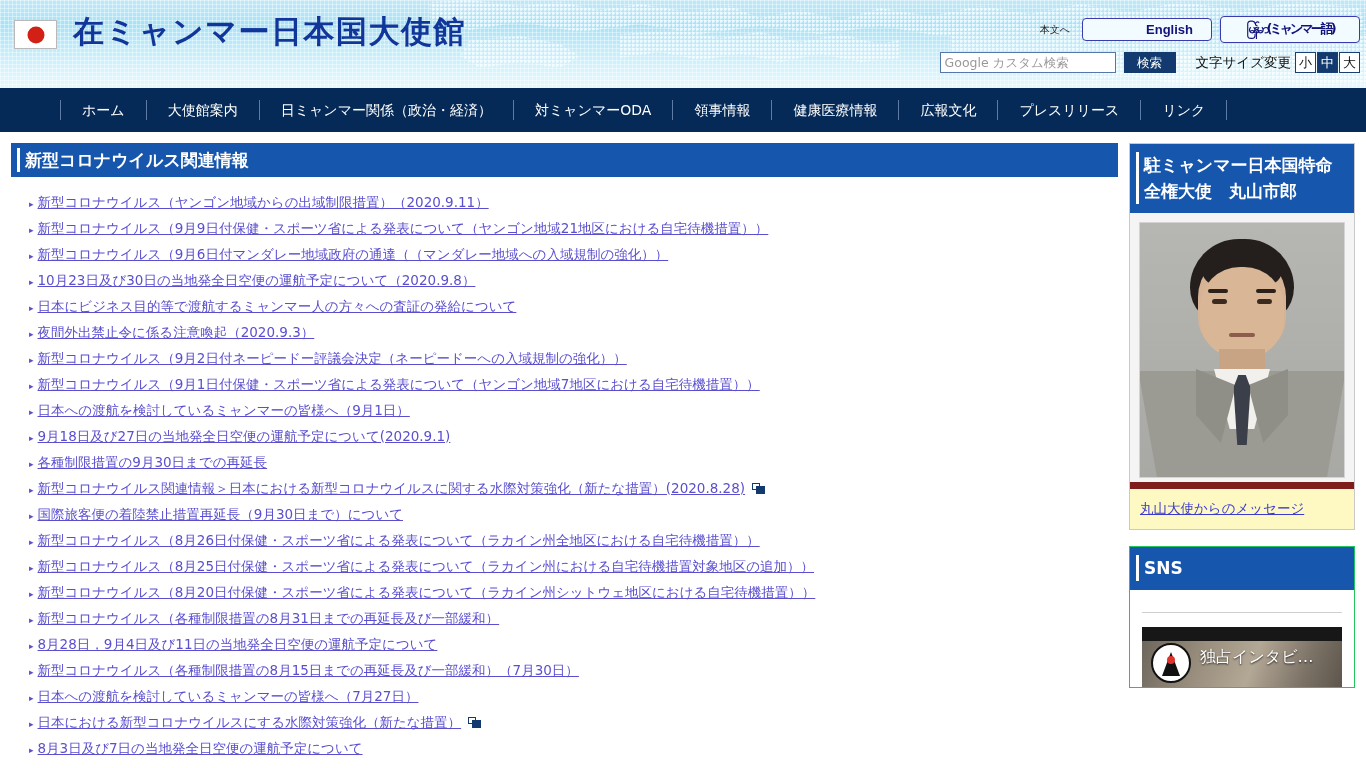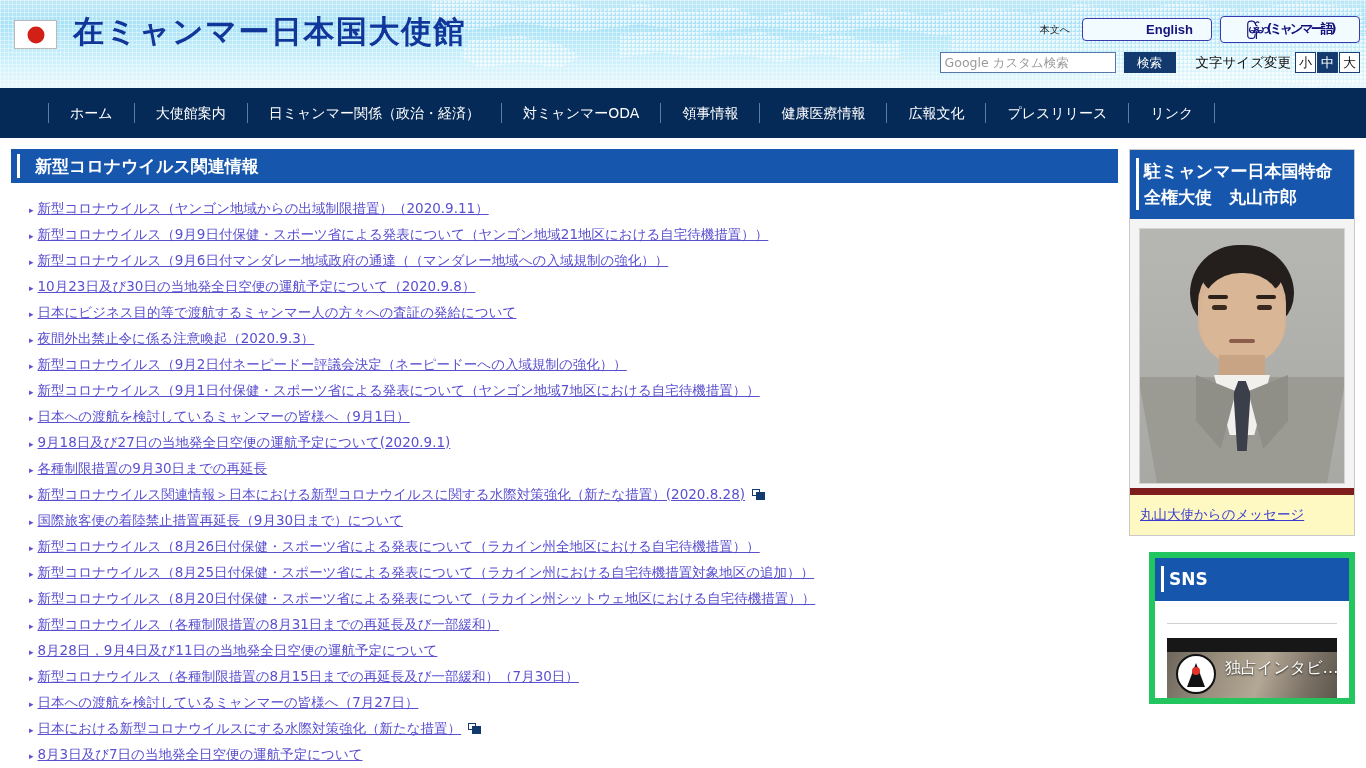--- a/index.html
+++ b/index.html
@@ -112,24 +112,24 @@
     border: 1px solid #1a3f73;
     background: #fff; color: #111;
     font-size: 13px; text-align: center; line-height: 19px;
     margin-left: 1px;
     font-family: "DejaVu Sans", sans-serif;
   }
   .fs-btn.active { background: #123a6e; color: #fff; }
 
   
   .nav {
-    width: 1366px; height: 50px;
+    width: 1366px; height: 44px;
     background: #062a57;
     display: flex; align-items: center;
-    padding-left: 48px;
+    padding-left: 60px;
   }
   .nav-item {
     color: #ffffff;
     font-size: 14px;
     padding: 0 21px;
     line-height: 20px;
     border-left: 1px solid #5e7ba3;
     white-space: nowrap;
     font-family: "DejaVu Sans", sans-serif;
   }
@@ -149,21 +149,21 @@
   .side {
     width: 237px;
     padding-left: 11px;
   }
 
   .section-title {
     background: #1656ad;
     color: #fff;
     font-size: 17px; font-weight: bold;
     height: 34px; line-height: 34px;
-    padding-left: 24px;
+    padding-left: 14px;
     position: relative;
     font-family: "DejaVu Sans", sans-serif;
   }
   .section-title::before {
     content: "";
     position: absolute; left: 6px; top: 5px;
     width: 3px; height: 24px; background: #ffffff;
   }
 
   .link-list { margin: 12px 0 0 0; padding: 0; list-style: none; }
@@ -255,21 +255,21 @@
     background: #fef9c3;
     margin-top: 4px;
   }
   .side-link-row a {
     color: #3b3bd0;
     font-size: 13.5px;
     text-decoration: underline;
     font-family: "DejaVu Sans", sans-serif;
   }
 
-  .sns-card { border: 6px solid #22c55e; background: #fff; margin-left: 20px; }
+  .sns-card { border: 1px solid #22c55e; background: #fff; }
   .sns-body { padding: 14px 12px 0 12px; background: #fff; }
   .sns-divider { border-top: 1px solid #cfcfcf; margin: 8px 0 14px 0; }
   .sns-thumb {
     width: 100%; height: 60px;
     background: #171717;
     position: relative; overflow: hidden;
   }
   .sns-thumb-img {
     position: absolute; left: 0; right: 0; top: 14px; bottom: 0;
     background: linear-gradient(110deg,#6d665c 0%, #9a8f7e 30%, #b3a795 55%, #7d7367 80%, #5d564c 100%);

